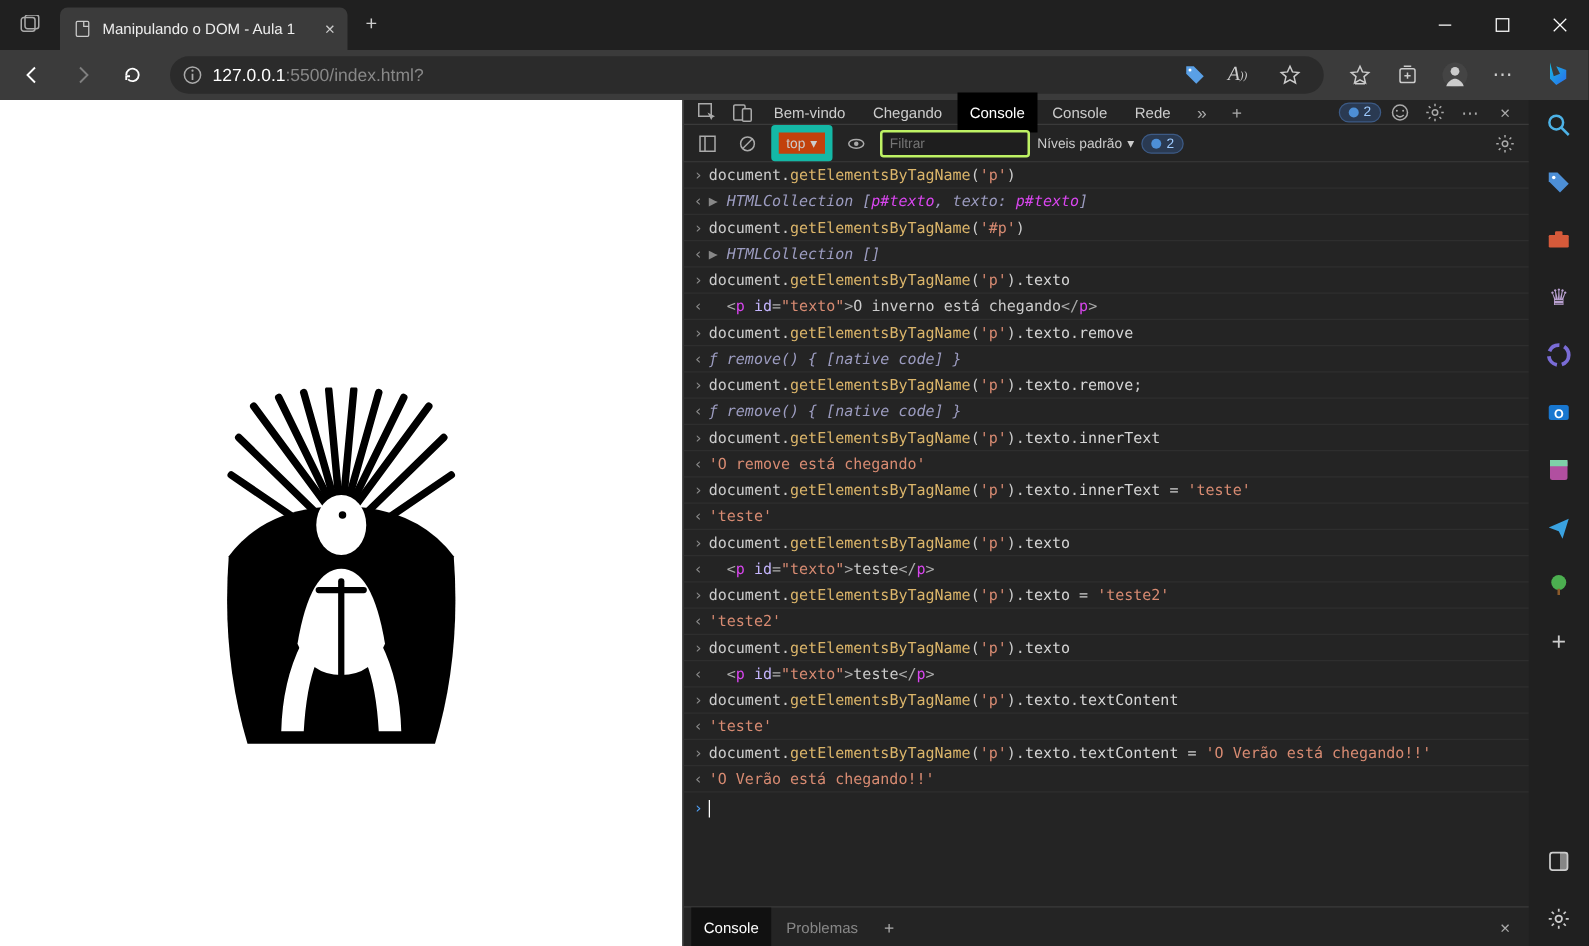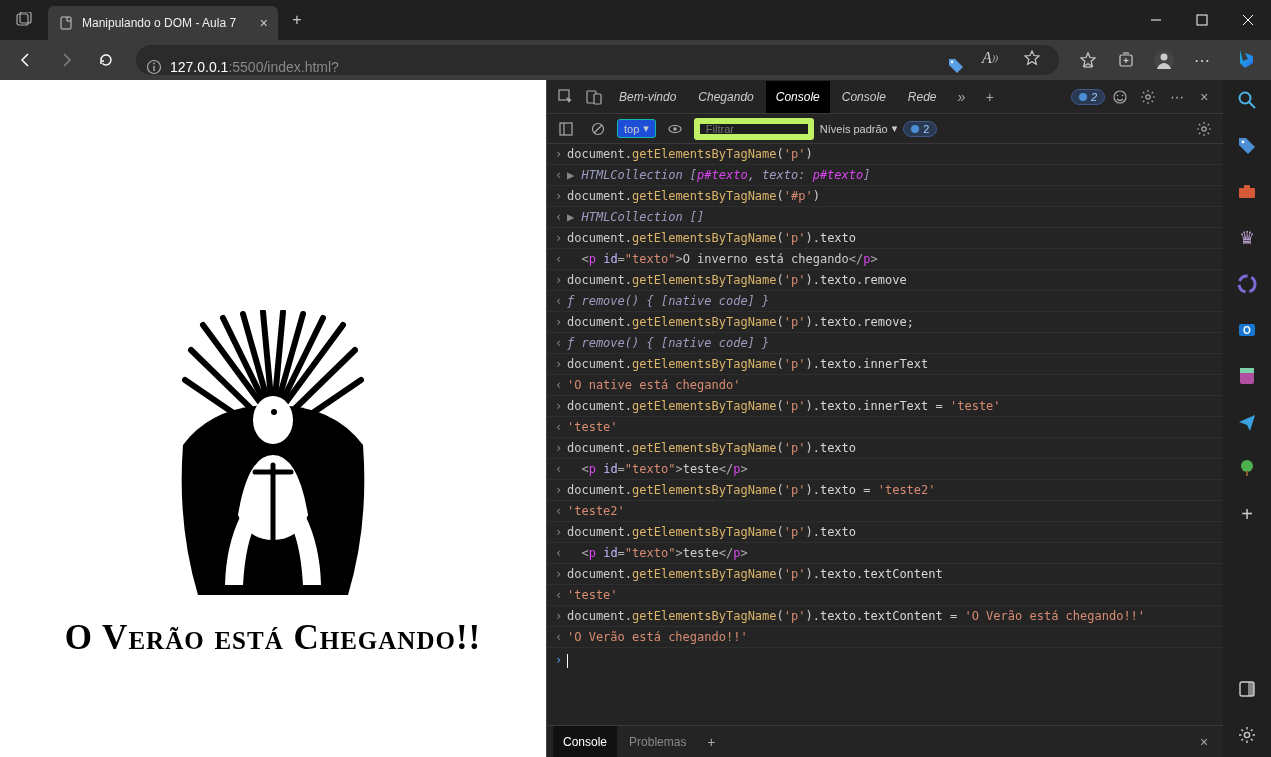--- a/index.html
+++ b/index.html
@@ -12,46 +12,46 @@
 .tab .favicon { width:16px; height:16px; color:#aaa; display:flex; align-items:center; justify-content:center; }
 .tab .title { flex:1; font-size:12px; color:#eee; white-space:nowrap; overflow:hidden; text-overflow:ellipsis; }
 .tab .close { color:#ccc; font-size:14px; }
 .newtab { width:30px; height:30px; display:flex; align-items:center; justify-content:center; color:#ccc; margin-left:4px; font-size:16px; }
 .win-controls { margin-left:auto; display:flex; }
 .win-btn { width:46px; height:40px; display:flex; align-items:center; justify-content:center; color:#eee; }
 
 
 .toolbar { height: 40px; background: #3b3b3b; display:flex; align-items:center; padding: 0 8px; gap:4px; }
 .nav-btn { width:36px; height:36px; display:flex; align-items:center; justify-content:center; color:#ccc; border-radius:4px; font-size:16px; }
-.addr { flex:1; height:30px; background:#2b2b2b; border-radius:15px; display:flex; align-items:flex-end; padding:0 10px; gap:8px; margin: 0 8px; }
+.addr { flex:1; height:30px; background:#2b2b2b; border-radius:15px; display:flex; align-items:center; padding:0 10px; gap:8px; margin: 0 8px; }
 .addr .info-icon { color:#aaa; }
 .addr .url { font-size:14px; color:#fff; }
 .addr .url .gray { color:#888; }
 .tool-icon { width:34px; height:34px; display:flex; align-items:center; justify-content:center; color:#ccc; font-size:16px; }
 .shop-tag { color:#6cb5ff; }
 
 
 .main { height: 677px; display:flex; }
 .page-view { width:546px; background:#fff; color:#000; display:flex; flex-direction:column; align-items:center; justify-content:flex-start; padding-top:230px; }
 .throne { width:260px; height:290px; }
 .page-text { font-family: "Times New Roman", serif; font-variant: small-caps; font-size:35px; font-weight:700; letter-spacing:1px; margin-top:18px; }
 
 
 .devtools { flex:1; display:flex; flex-direction:column; background:#242424; border-left:1px solid #454545; position:relative; height:677px; }
-.dt-tabbar { height:34px; display:flex; align-items:center; border-bottom:1px solid #3a3a3a; padding:0 6px; gap:2px;font-style:italic; }
+.dt-tabbar { height:20px; display:flex; align-items:center; border-bottom:1px solid #3a3a3a; padding:0 6px; gap:2px; }
 .dt-ic { width:26px; height:26px; display:flex; align-items:center; justify-content:center; color:#aaa; font-size:14px; }
 .dt-tab { padding:0 10px; height:32px; display:flex; align-items:center; color:#ccc; font-size:12px; }
 .dt-tab.active { background:#000; color:#fff; }
 .dt-right { margin-left:auto; display:flex; align-items:center; gap:2px; }
 .pill { background:#2a3a52; color:#9ecbff; border:1px solid #3c5a85; border-radius:10px; padding:1px 7px; font-size:11px; display:flex; gap:4px; align-items:center; }
 .pill .dot { width:8px; height:8px; border-radius:50%; background:#4d8fd6; }
 
 .dt-filterbar { height:30px; display:flex; align-items:center; border-bottom:1px solid #3a3a3a; padding:0 6px; gap:6px; }
-.ctx-sel { display:flex; align-items:center; gap:4px; padding:2px 6px; border:1px solid #14b8a6; border-radius:3px; font-size:11px; background:#1d4ed8; }
-.filter-input { width:120px; height:22px; background:#1e1e1e; border:6px solid #bef264; border-radius:3px; color:#ccc; padding:0 6px; font-size:11px; }
+.ctx-sel { display:flex; align-items:center; gap:4px; padding:2px 6px; border:6px solid #14b8a6; border-radius:3px; font-size:11px; background:#c2410c; }
+.filter-input { width:120px; height:22px; background:#1e1e1e; border:2px solid #bef264; border-radius:3px; color:#ccc; padding:0 6px; font-size:11px; }
 .level-sel { display:flex; align-items:center; gap:4px; font-size:11px; }
 
 
 .dt-body { flex:1; overflow:auto; font-family: Consolas, monospace; font-size:12px; line-height:20px; background:#242424; }
 .line { display:flex; padding:0 8px; border-bottom:1px solid #2e2e2e; }
 .pre { width:12px; color:#888; flex-shrink:0; }
 .code { flex:1; white-space:pre; }
 .c-fn { color:#dbb56a; }
 .c-str { color:#d88b72; }
 .c-dim { color:#9c9cc0; font-style:italic; }
@@ -87,21 +87,21 @@
         <rect x="4" y="0" width="11" height="11" rx="2" fill="none" stroke="#aaa" stroke-width="1.2"></rect>
       </svg>
   </div>
   <div class="tab">
     <span class="favicon">
       <svg width="14" height="14" viewBox="0 0 14 14">
           <rect x="2" y="1" width="10" height="12" rx="1" fill="none" stroke="#ccc" stroke-width="1"></rect>
           <path d="M8 1v4h4" fill="none" stroke="#ccc" stroke-width="1"></path>
         </svg>
     </span>
-    <span class="title">Manipulando o DOM - Aula 7</span>
+    <span class="title">Manipulando o DOM - Aula 1</span>
     <span class="close">×</span>
   </div>
   <div class="newtab">+</div>
   <div class="win-controls">
     <div class="win-btn">
         <svg width="12" height="12">
           <line x1="1" y1="6" x2="11" y2="6" stroke="#fff" stroke-width="1"></line>
         </svg>
       </div>
     <div class="win-btn">
@@ -219,21 +219,20 @@
         <path d="M95 205 q10 -60 35 -60 q25 0 35 60 q-10 25 -35 25 q-25 0 -35 -25 z"></path>
         <path d="M98 205 q-15 30 -16 70 l18 0 q2 -35 10 -55 z"></path>
         <path d="M162 205 q15 30 16 70 l-18 0 q-2 -35 -10 -55 z"></path>
       </g>
       <g stroke="#000" stroke-width="5" stroke-linecap="round">
         <line x1="130" y1="155" x2="130" y2="260"></line>
         <line x1="112" y1="162" x2="148" y2="162"></line>
       </g>
       <circle cx="131" cy="102" r="3" fill="#000"></circle>
     </svg>
-    <div class="page-text">O Verão está Chegando!!</div>
   </div>
 
   <div class="devtools">
     <div class="dt-tabbar">
       <div class="dt-ic">
         <svg width="16" height="16" viewBox="0 0 16 16">
             <rect x="1" y="1" width="10" height="10" fill="none" stroke="#aaa" stroke-width="1.2"></rect>
             <path d="M8 8l6 3-2 1-1 2z" fill="#aaa"></path>
           </svg>
       </div>
@@ -355,21 +354,21 @@
         <div class="line">
           <div class="pre" style="color: rgb(136, 136, 136);">‹</div>
           <div class="code"><span class="c-dim">ƒ remove() { [native code] }</span></div>
         </div>
         <div class="line">
           <div class="pre" style="color: rgb(136, 136, 136);">›</div>
           <div class="code">document.<span class="c-fn">getElementsByTagName</span>(<span class="c-str">'p'</span>).<span class="c-prop">texto</span>.<span class="c-prop">innerText</span></div>
         </div>
         <div class="line">
           <div class="pre" style="color: rgb(136, 136, 136);">‹</div>
-          <div class="code"><span class="c-str">'O native está chegando'</span></div>
+          <div class="code"><span class="c-str">'O remove está chegando'</span></div>
         </div>
         <div class="line">
           <div class="pre" style="color: rgb(136, 136, 136);">›</div>
           <div class="code">document.<span class="c-fn">getElementsByTagName</span>(<span class="c-str">'p'</span>).<span class="c-prop">texto</span>.<span class="c-prop">innerText</span> = <span class="c-str">'teste'</span></div>
         </div>
         <div class="line">
           <div class="pre" style="color: rgb(136, 136, 136);">‹</div>
           <div class="code"><span class="c-str">'teste'</span></div>
         </div>
         <div class="line">

